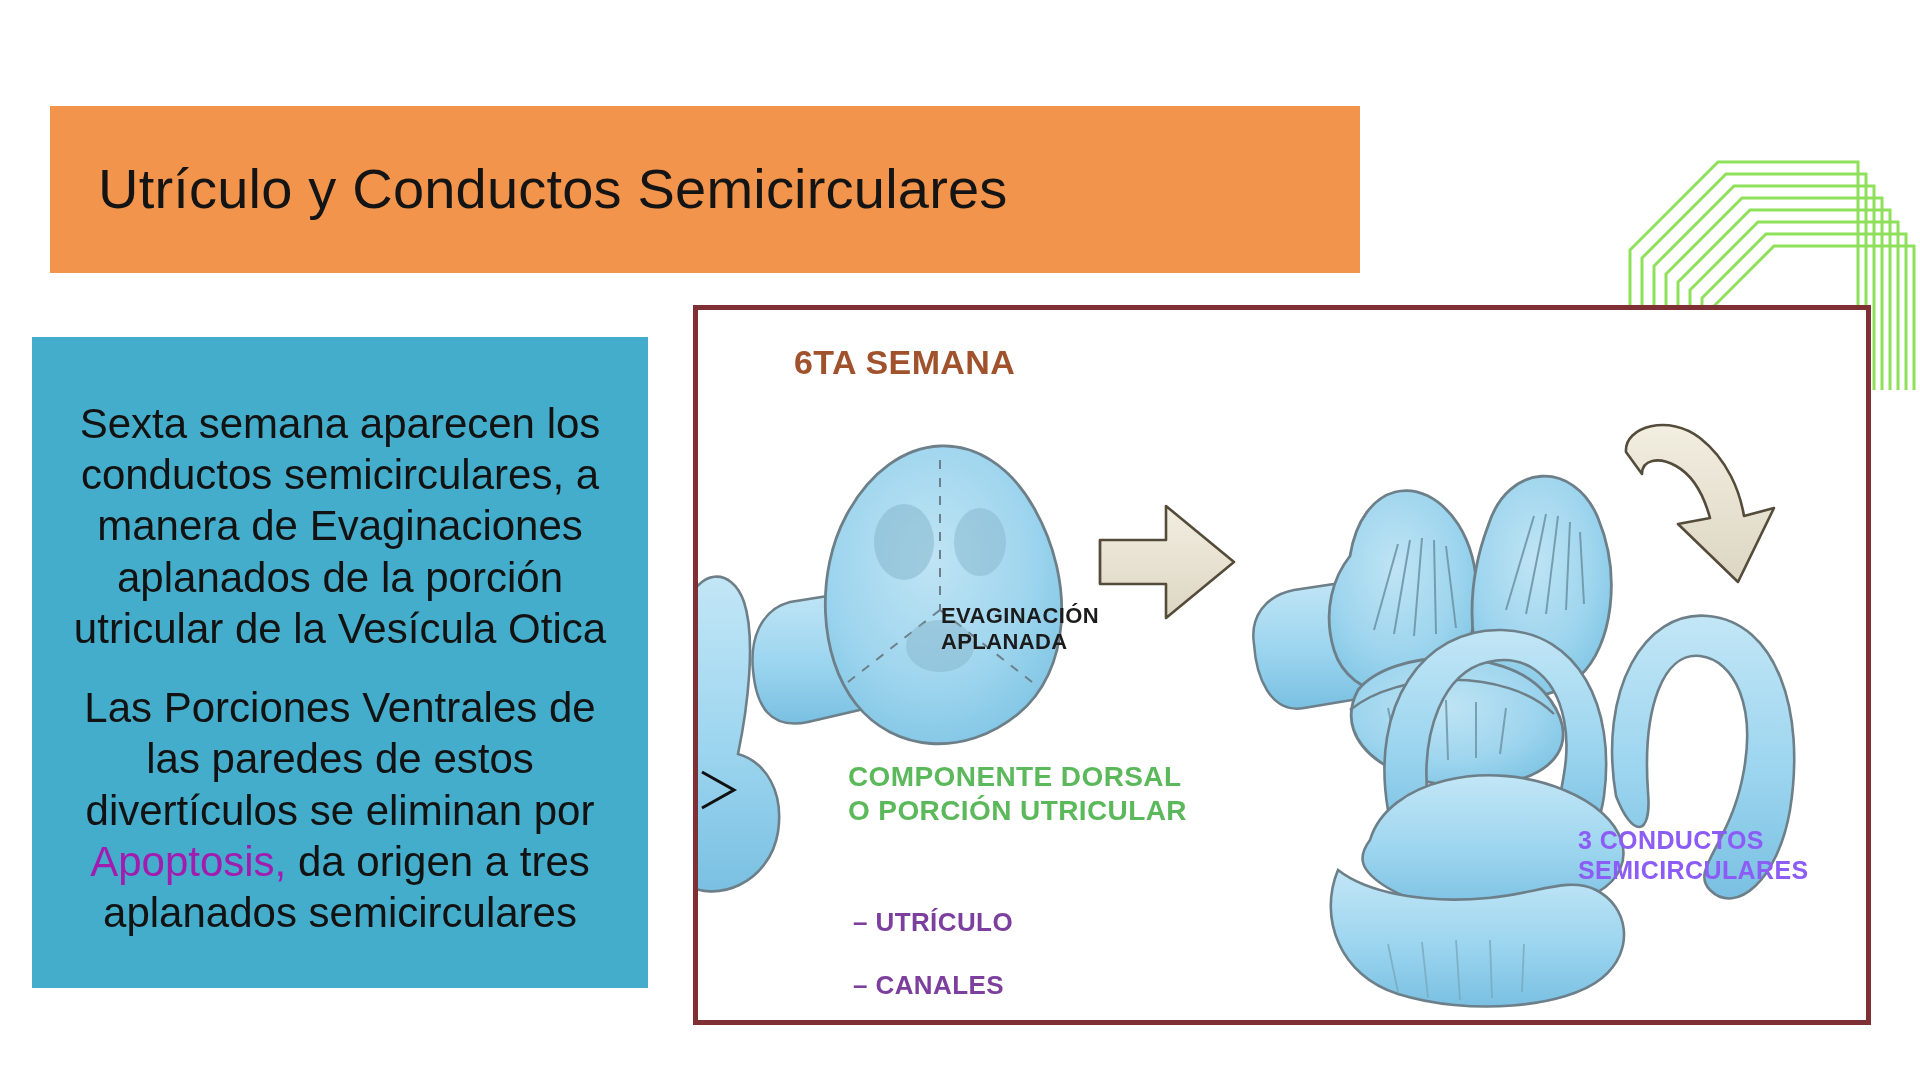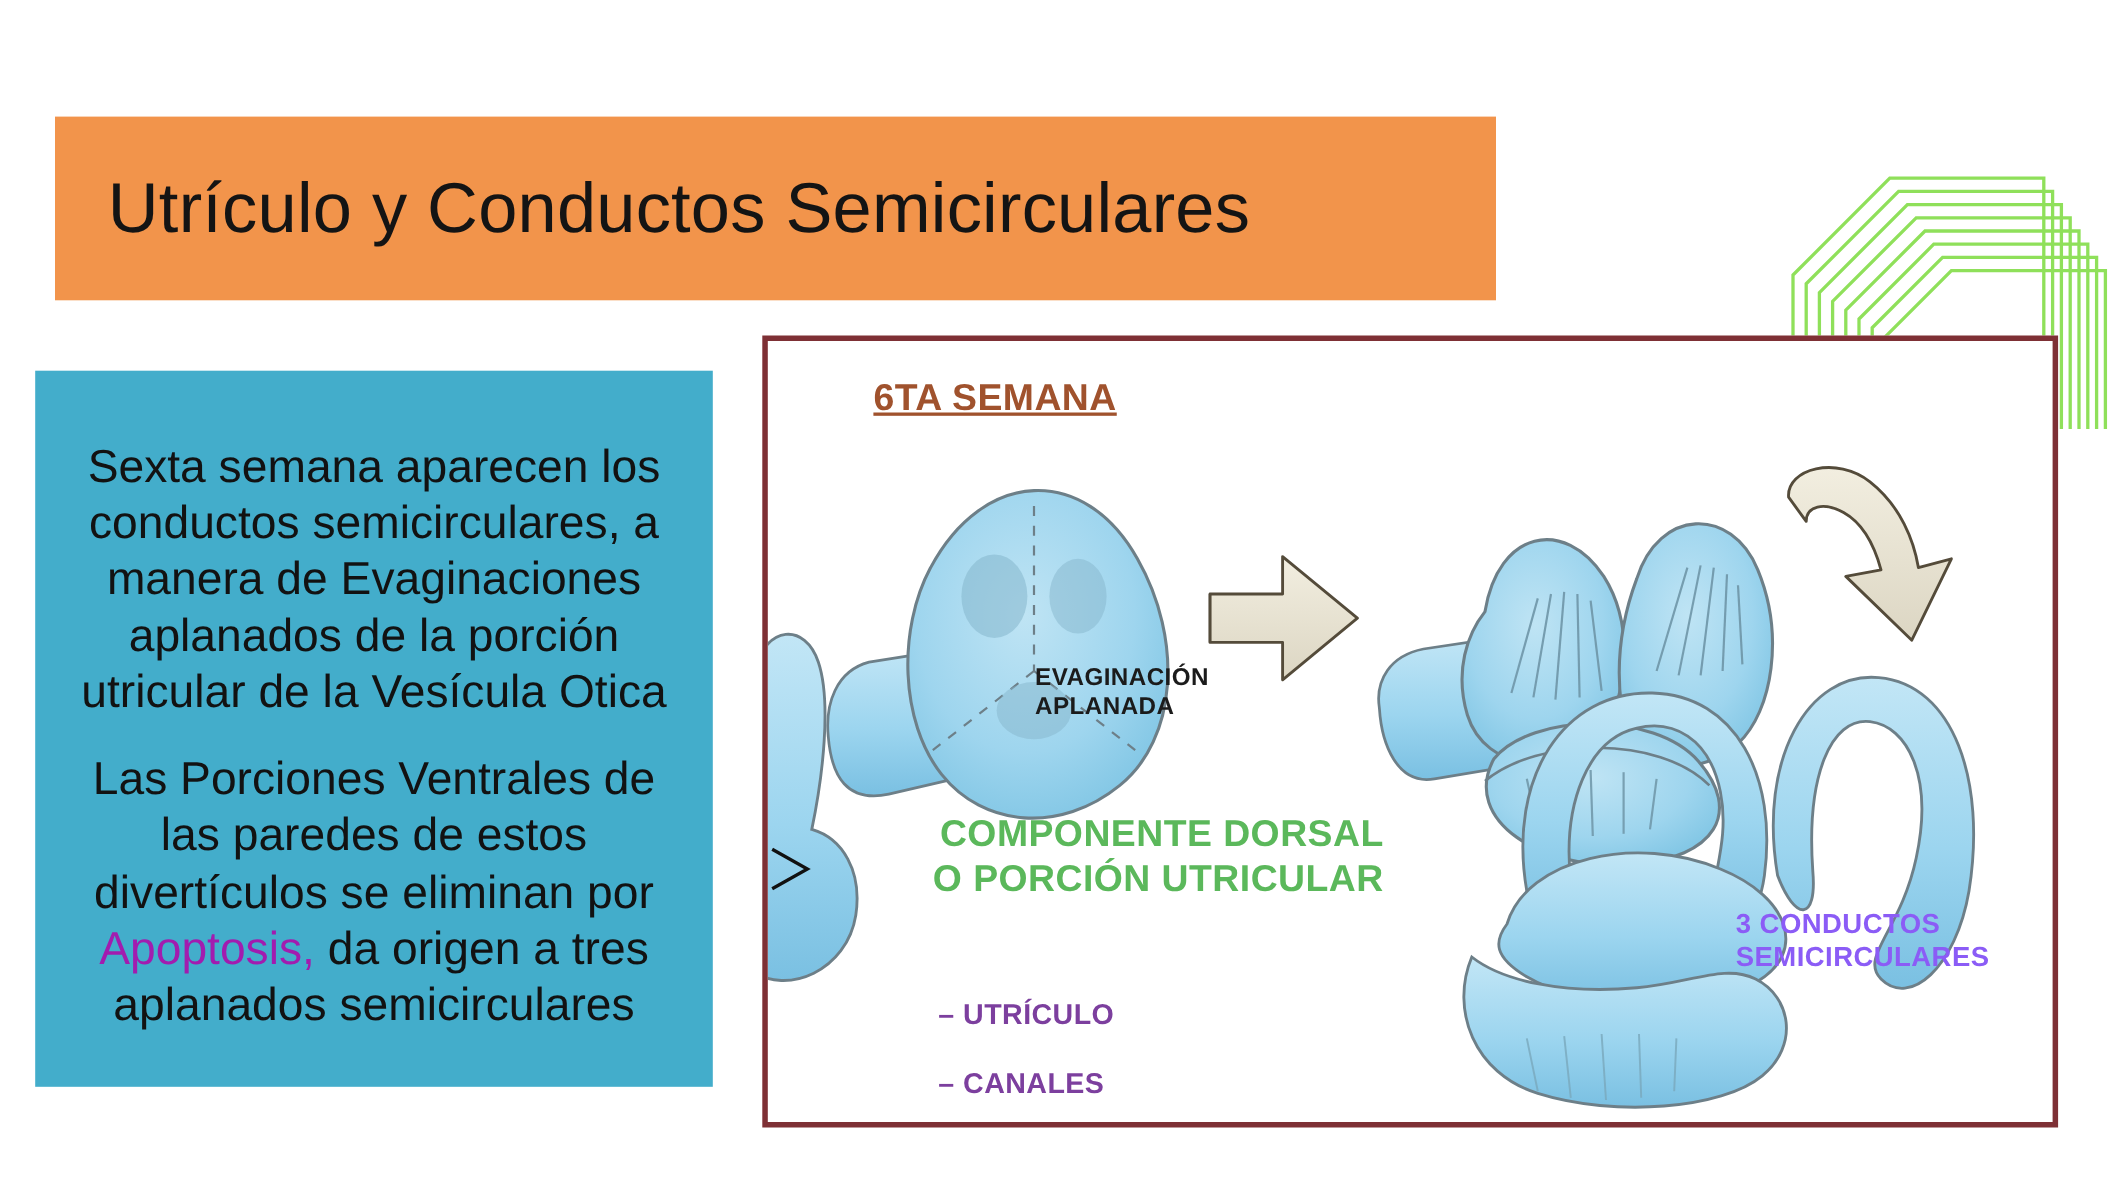--- a/index.html
+++ b/index.html
@@ -31,21 +31,21 @@
     left: 50px;
     top: 106px;
     width: 1310px;
     height: 167px;
     background: #F2944B;
     display: flex;
     align-items: center;
   }
   #title-text {
     margin-left: 48px;
-    font-size: 64px;
+    font-size: 56px;
     line-height: 1.05;
     color: #141414;
     font-weight: 400;
     letter-spacing: 0.2px;
     white-space: nowrap;
   }
 
   
   #body-box {
     position: absolute;
@@ -93,34 +93,32 @@
     position: absolute;
     font-weight: bold;
     white-space: pre-line;
     letter-spacing: 0.4px;
     line-height: 1.16;
   }
   #label-semana {
     left: 96px; top: 33px;
     font-size: 34px;
     color: #A0522D;
-    text-decoration: underline;
   }
   #label-evaginacion {
     left: 243px; top: 293px;
     font-size: 22px;
     color: #1b1b1b;
     text-align: left;
   }
   #label-dorsal {
-    left: 150px; top: 428px;
-    font-size: 34px;
+    left: 150px; top: 450px;
+    font-size: 28px;
     color: #5BB85B;
     line-height: 1.22;
-    text-align: right;
   }
   #label-list {
     left: 155px; top: 565px;
     font-size: 26px;
     line-height: 1.22;
     color: #7C3F9E;
   }
   #label-3conductos {
     left: 880px; top: 515px;
     font-size: 25px;

